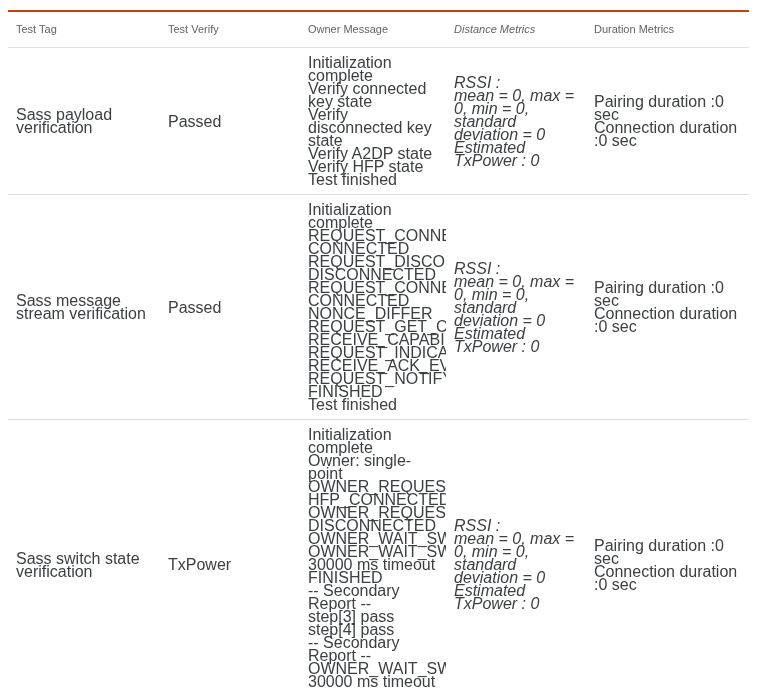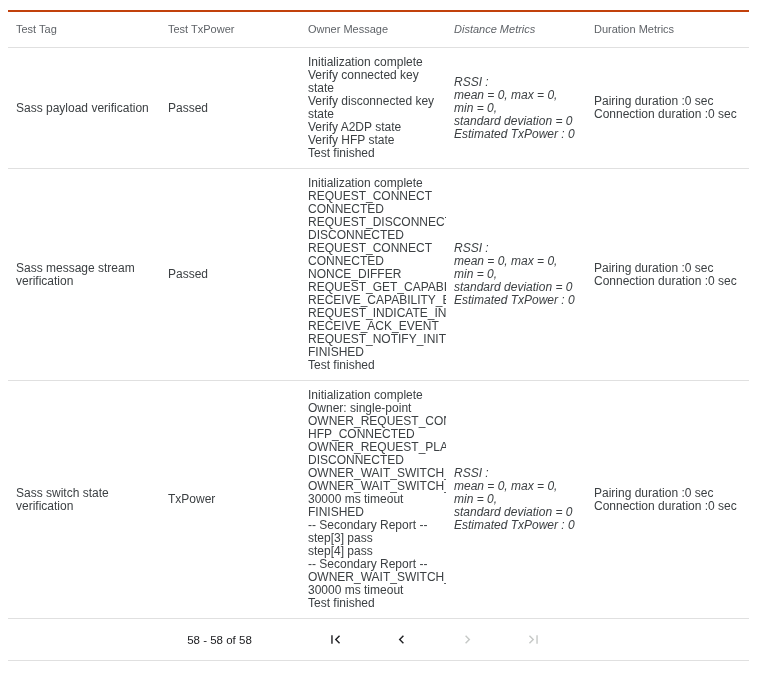--- a/index.html
+++ b/index.html
@@ -22,21 +22,21 @@
     table-layout: fixed;
     width: 100%;
     border-top: 2px solid #c2410c;
   }
   .tr { display: table-row; }
   .cell {
     display: table-cell;
     vertical-align: middle;
     border-bottom: 1px solid #e0e0e0;
     padding: 8px 10px 8px 8px;
-    font-size: 12px;
+    font-size: 16px;
     line-height: 13px;
     color: #3c4043;
   }
   .header .cell {
     color: #5f6368;
     padding-top: 11px;
     padding-bottom: 11px;
     font-size: 11px;
   }
   .c1 { width: 152px; }
@@ -77,21 +77,21 @@
   .icon-btn svg { width: 17px; height: 17px; fill: currentColor; display: block; }
 </style>
 </head>
 <body>
 
 <div class="page">
 
   <div class="table">
     <div class="tr header">
       <div class="cell c1">Test Tag</div>
-      <div class="cell c2">Test TxPower</div>
+      <div class="cell c2">Test Verify</div>
       <div class="cell c3">Owner Message</div>
       <div class="cell c4">Distance Metrics</div>
       <div class="cell c5">Duration Metrics</div>
     </div>
 
     <div class="tr">
       <div class="cell c1">Sass payload verification</div>
       <div class="cell c2">Passed</div>
       <div class="cell c3 multiline clip">Initialization complete
 Verify connected key state

